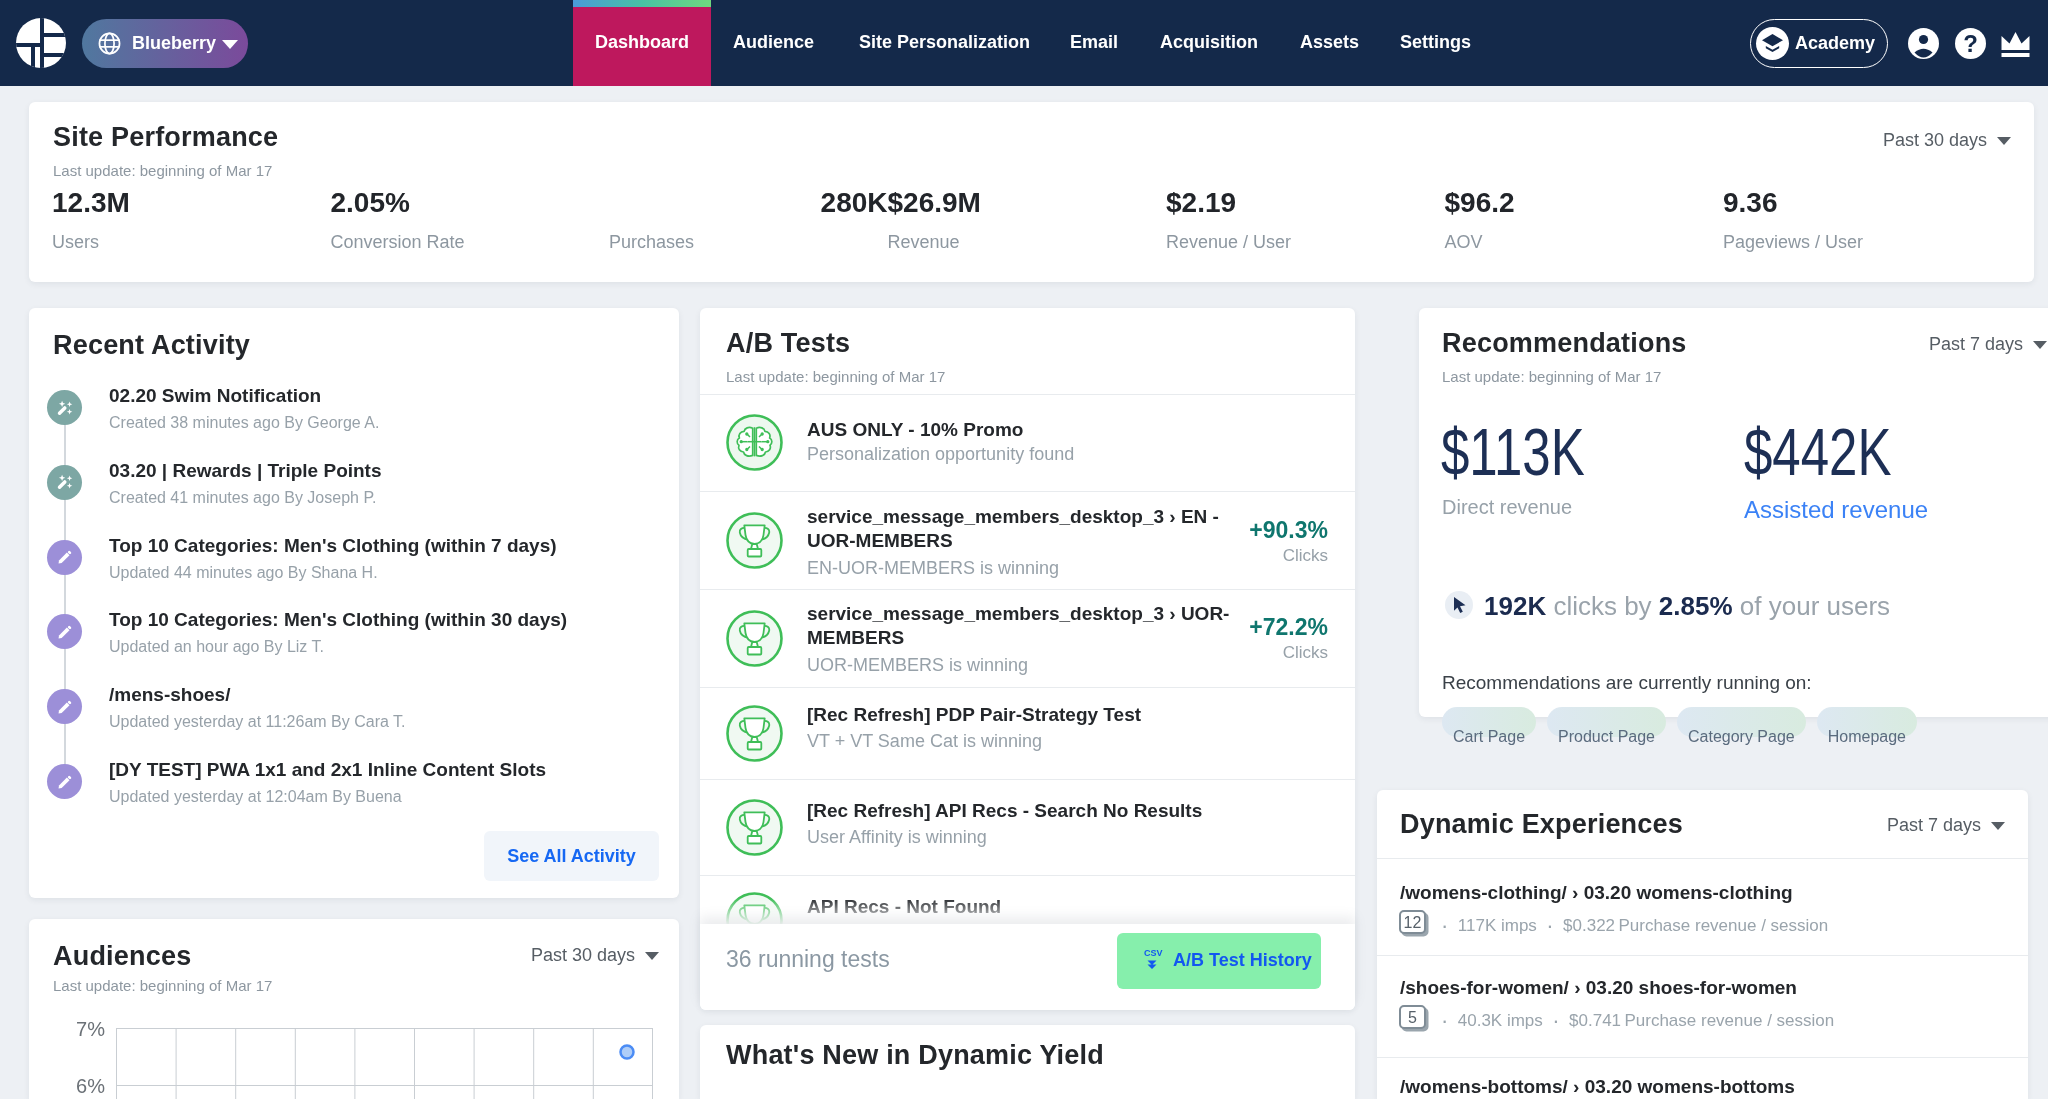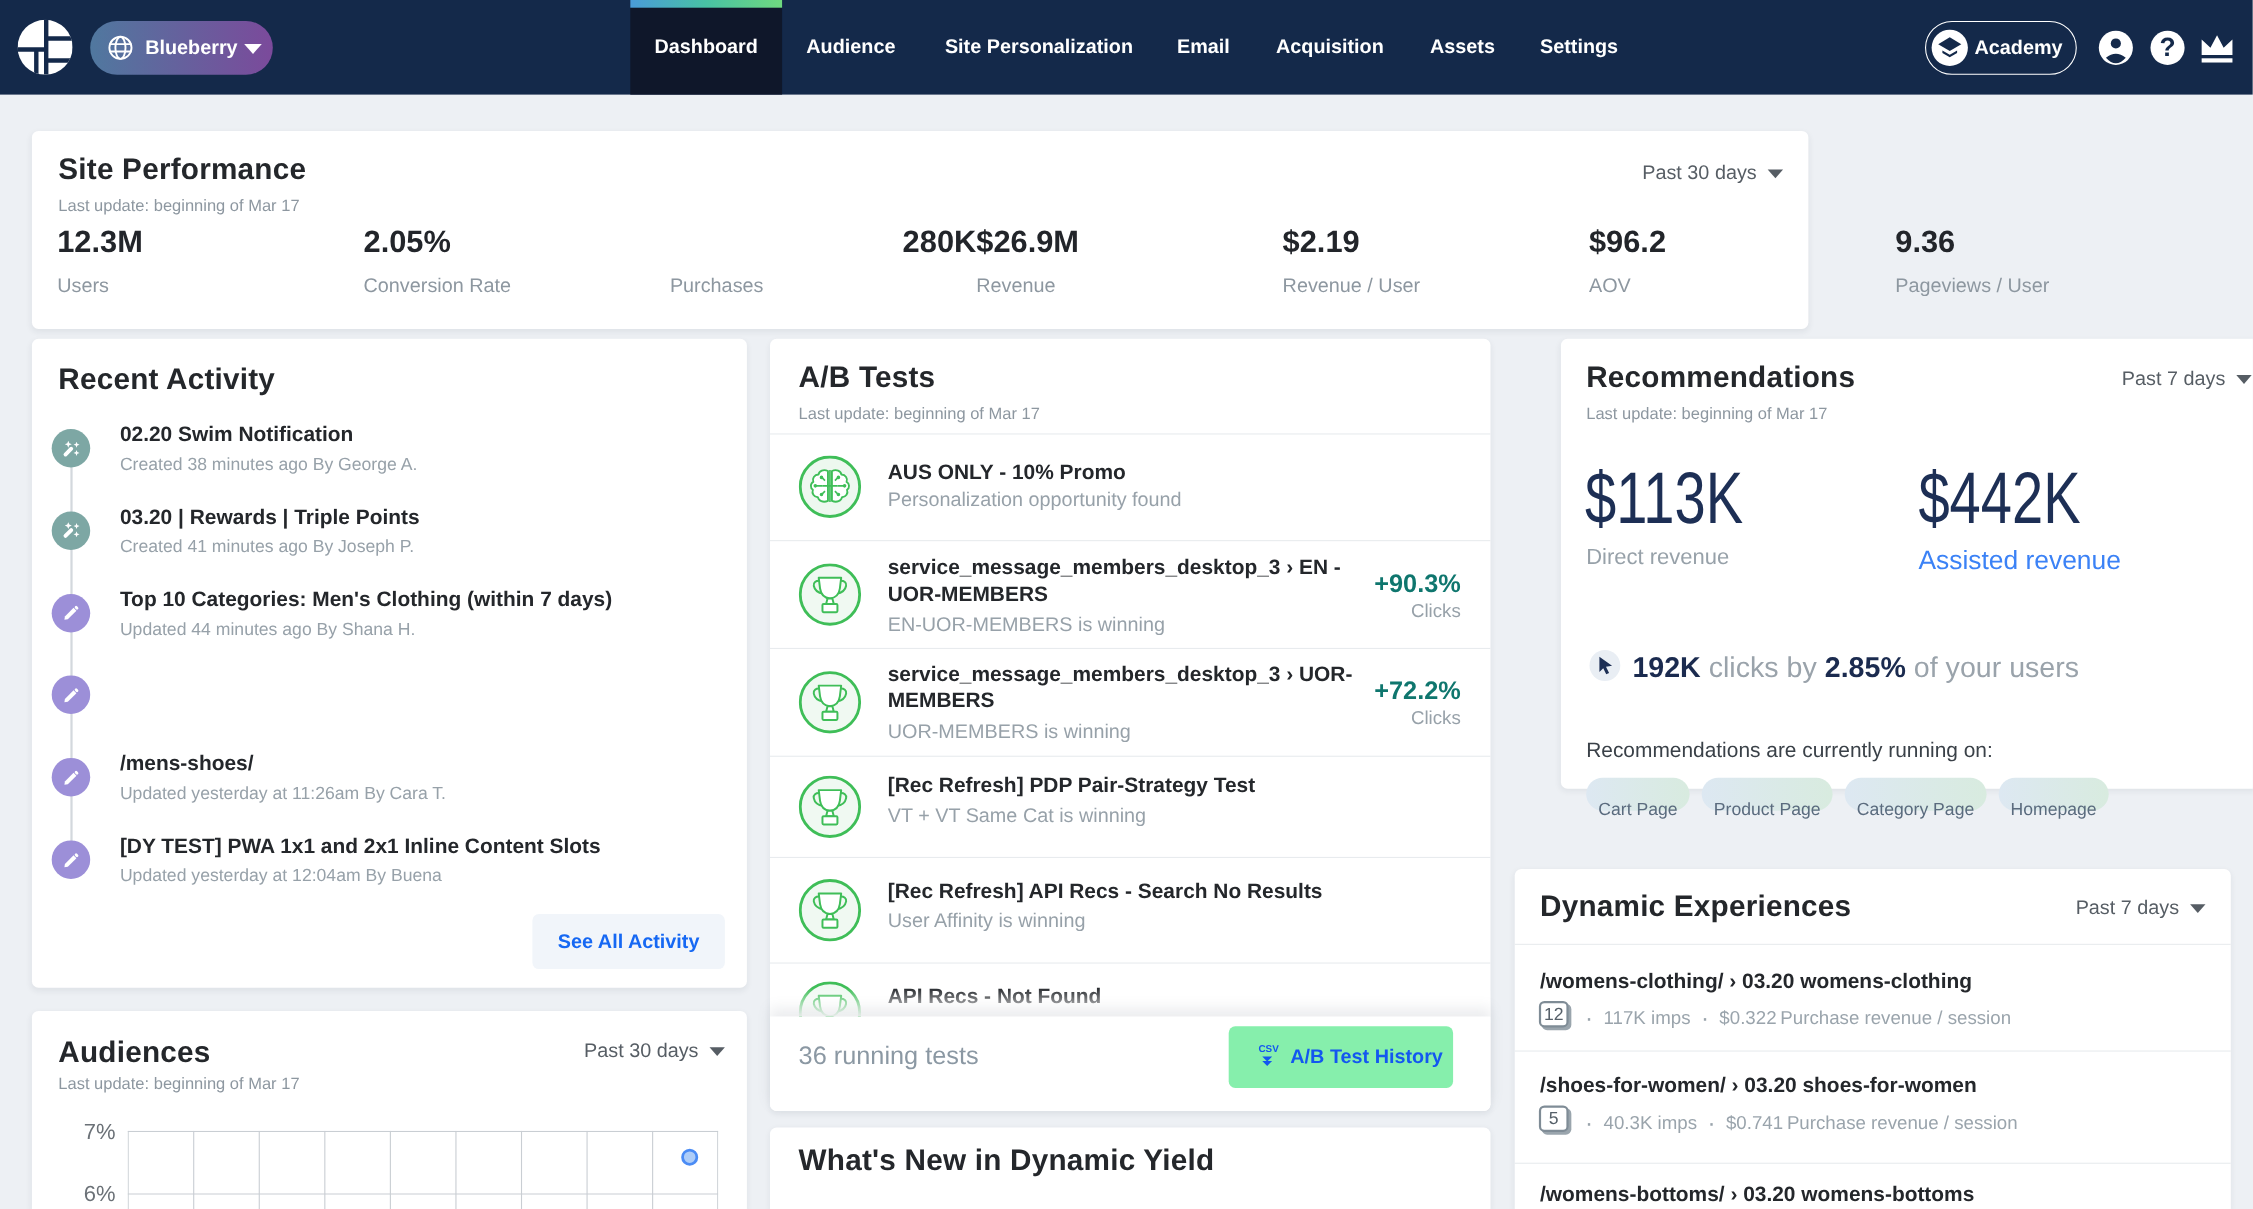--- a/index.html
+++ b/index.html
@@ -68,21 +68,21 @@
     <svg class="abs" style="left:16px;top:13px;" width="23" height="23" viewBox="0 0 24 24" fill="none" stroke="#fff" stroke-width="1.8">
       <circle cx="12" cy="12" r="10.5"></circle>
       <ellipse cx="12" cy="12" rx="4.8" ry="10.5"></ellipse>
       <line x1="1.5" y1="8.5" x2="22.5" y2="8.5"></line>
       <line x1="1.5" y1="15.5" x2="22.5" y2="15.5"></line>
     </svg>
     <span class="abs" style="left:50px;top:14px;font-size:18px;font-weight:bold;color:#fff;">Blueberry</span>
     <span class="caret" style="border-top-color:#fff;position:absolute;right:10px;top:21px;border-left-width:8px;border-right-width:8px;border-top-width:9px;margin-left:0;"></span>
   </div>
 
-  <div class="abs" style="left:573px;top:0;width:138px;height:86px;background:#0f172a;">
+  <div class="abs" style="left:573px;top:0;width:138px;height:86px;background:#be185d;">
     <div class="abs" style="left:0;top:0;width:138px;height:7px;background:linear-gradient(90deg,#4a9bd9,#48c2a4,#6fd97f);"></div>
     <div style="width:100%;text-align:center;margin-top:32px;font-size:18px;font-weight:bold;color:#fff;">Dashboard</div>
   </div>
   <div class="navi" style="left:733px;">Audience</div>
   <div class="navi" style="left:859px;">Site Personalization</div>
   <div class="navi" style="left:1070px;">Email</div>
   <div class="navi" style="left:1160px;">Acquisition</div>
   <div class="navi" style="left:1300px;">Assets</div>
   <div class="navi" style="left:1400px;">Settings</div>
 
@@ -102,21 +102,21 @@
   </svg>
 
   <div class="abs" style="left:1955px;top:28px;width:31px;height:31px;border-radius:50%;background:#fff;text-align:center;font-size:24px;font-weight:bold;color:#14294a;line-height:31px;">?</div>
 
   <svg class="abs" style="left:2000px;top:31px;" width="31" height="26" viewBox="0 0 31 26" fill="#fff">
     <path d="M1.5 19 L1.5 5 L9.5 12.5 L15.5 1 L21.5 12.5 L29.5 5 L29.5 19 Z"></path>
     <rect x="1.5" y="22" width="28" height="4"></rect>
   </svg>
 </div>
 
-<div class="card" style="left:29px;top:119px;width:1615px;height:180px;">
+<div class="card" style="left:29px;top:102px;width:2005px;height:180px;">
   <div class="ctitle" style="position:absolute;left:24px;top:20px;">Site Performance</div>
   <div class="lastupd" style="position:absolute;left:24px;top:60px;">Last update: beginning of Mar 17</div>
   <div class="pastdays" style="right:23px;top:28px;">Past 30 days<span class="caret"></span></div>
   <div class="abs" style="left:23px;top:85px;width:1950px;display:flex;">
     <div style="width:278.5px;">
         <div style="font-size:28px;font-weight:bold;color:#22252a;">12.3M</div>
         <div style="font-size:18px;color:#8d97a0;margin-top:13px;">Users</div>
       </div>
     <div style="width:278.5px;">
         <div style="font-size:28px;font-weight:bold;color:#22252a;">2.05%</div>
@@ -195,20 +195,24 @@
       <div class="tlt">02.20 Swim Notification</div>
       <div class="tls">Created 38 minutes ago By George A.</div>
     </div>
   <div class="tle" style="top:151.8px;">
       <div class="tlt">03.20 | Rewards | Triple Points</div>
       <div class="tls">Created 41 minutes ago By Joseph P.</div>
     </div>
   <div class="tle" style="top:226.6px;">
       <div class="tlt">Top 10 Categories: Men's Clothing (within 7 days)</div>
       <div class="tls">Updated 44 minutes ago By Shana H.</div>
+    </div>
+  <div class="tle" style="top:301.4px;">
+      <div class="tlt">Top 10 Categories: Men's Clothing (within 30 days)</div>
+      <div class="tls">Updated an hour ago By Liz T.</div>
     </div>
   <div class="tle" style="top:376.2px;">
       <div class="tlt">/mens-shoes/</div>
       <div class="tls">Updated yesterday at 11:26am By Cara T.</div>
     </div>
   <div class="tle" style="top:451px;">
       <div class="tlt">[DY TEST] PWA 1x1 and 2x1 Inline Content Slots</div>
       <div class="tls">Updated yesterday at 12:04am By Buena</div>
     </div>
   <div class="abs" style="left:455px;top:523px;width:175px;height:50px;border-radius:6px;background:#f1f5fa;text-align:center;line-height:50px;font-size:18px;font-weight:bold;color:#1668f3;">See All Activity</div>

